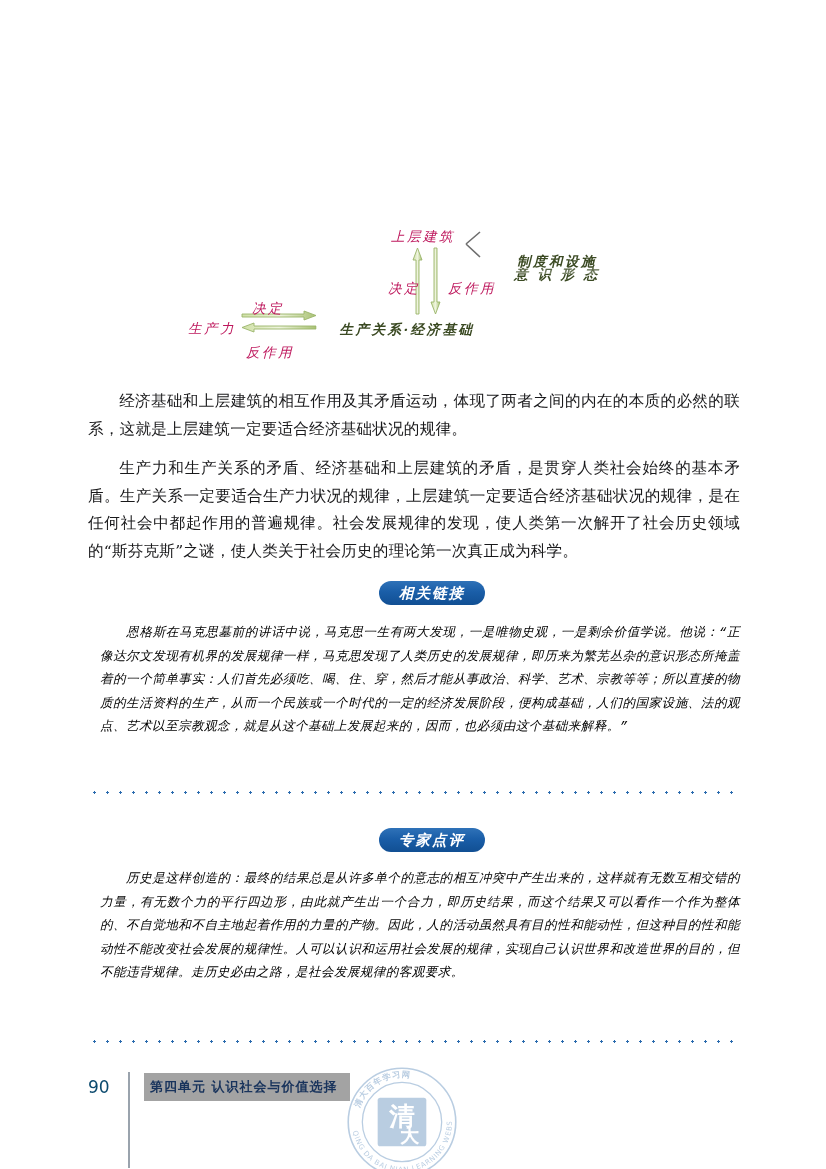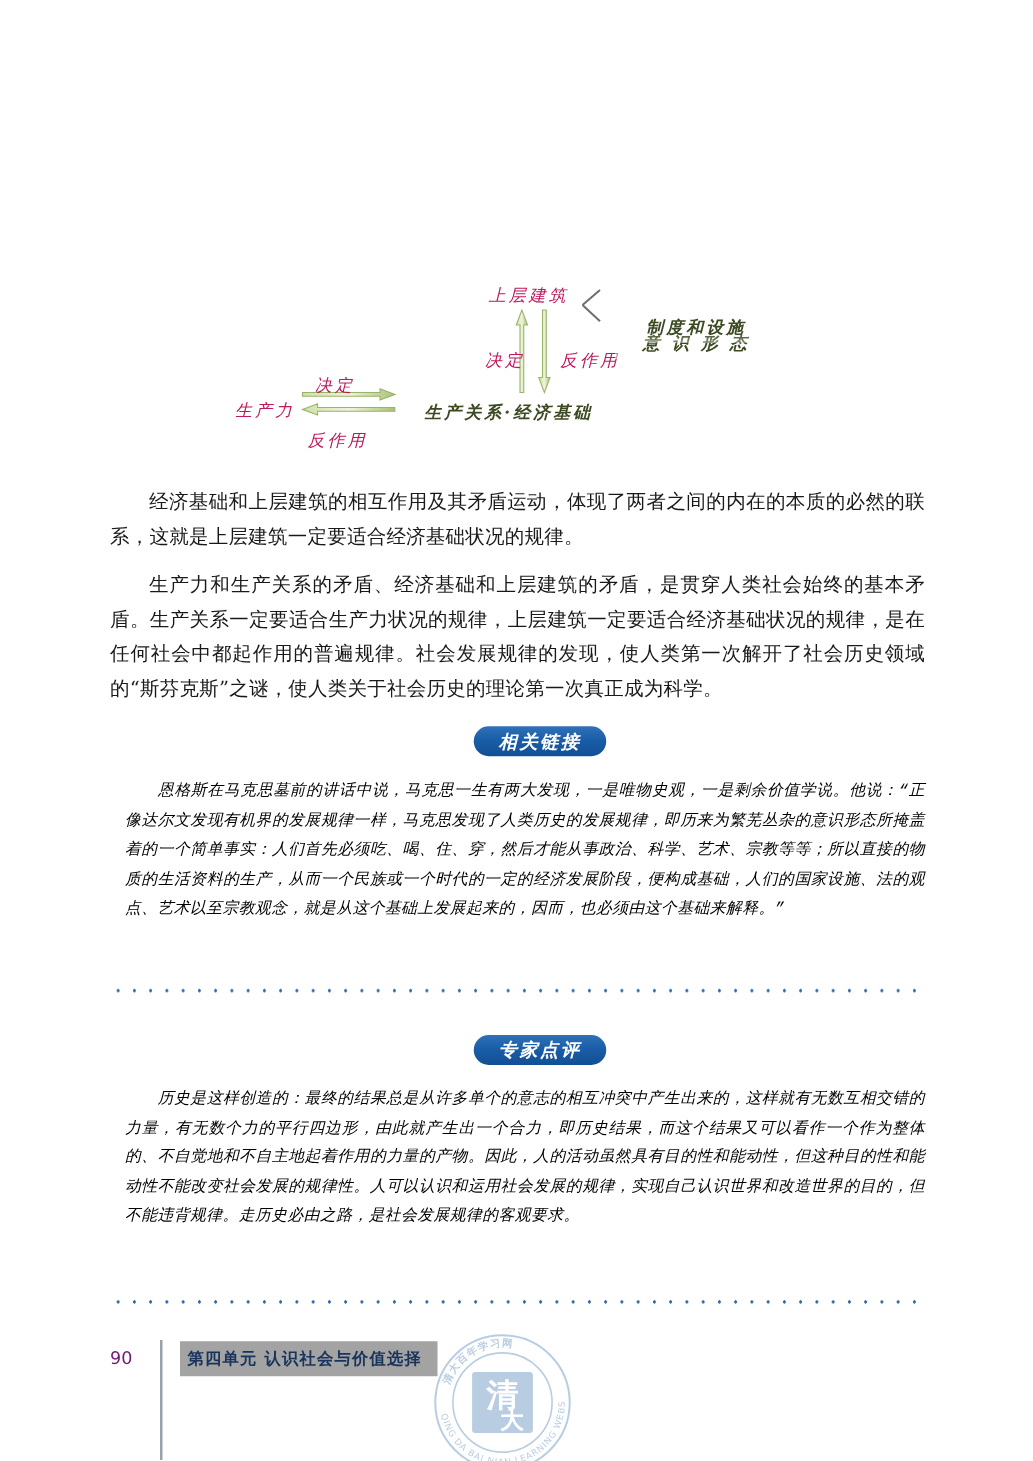--- a/index.html
+++ b/index.html
@@ -151,22 +151,22 @@
   .footer {
     position: absolute;
     left: 88px;
     top: 1072px;
     height: 30px;
     display: flex;
     align-items: center;
   }
   .pageno {
     font-family: "DejaVu Sans", "Liberation Sans", sans-serif;
-    font-size: 14px;
-    color: #701a75;
+    font-size: 17px;
+    color: #0c4a6e;
     width: 34px;
   }
   .foot-rule {
     width: 2px;
     height: 96px;
     background: #9aa3ad;
     margin: 0 14px 0 6px;
     align-self: flex-start;
   }
   .foot-title {

